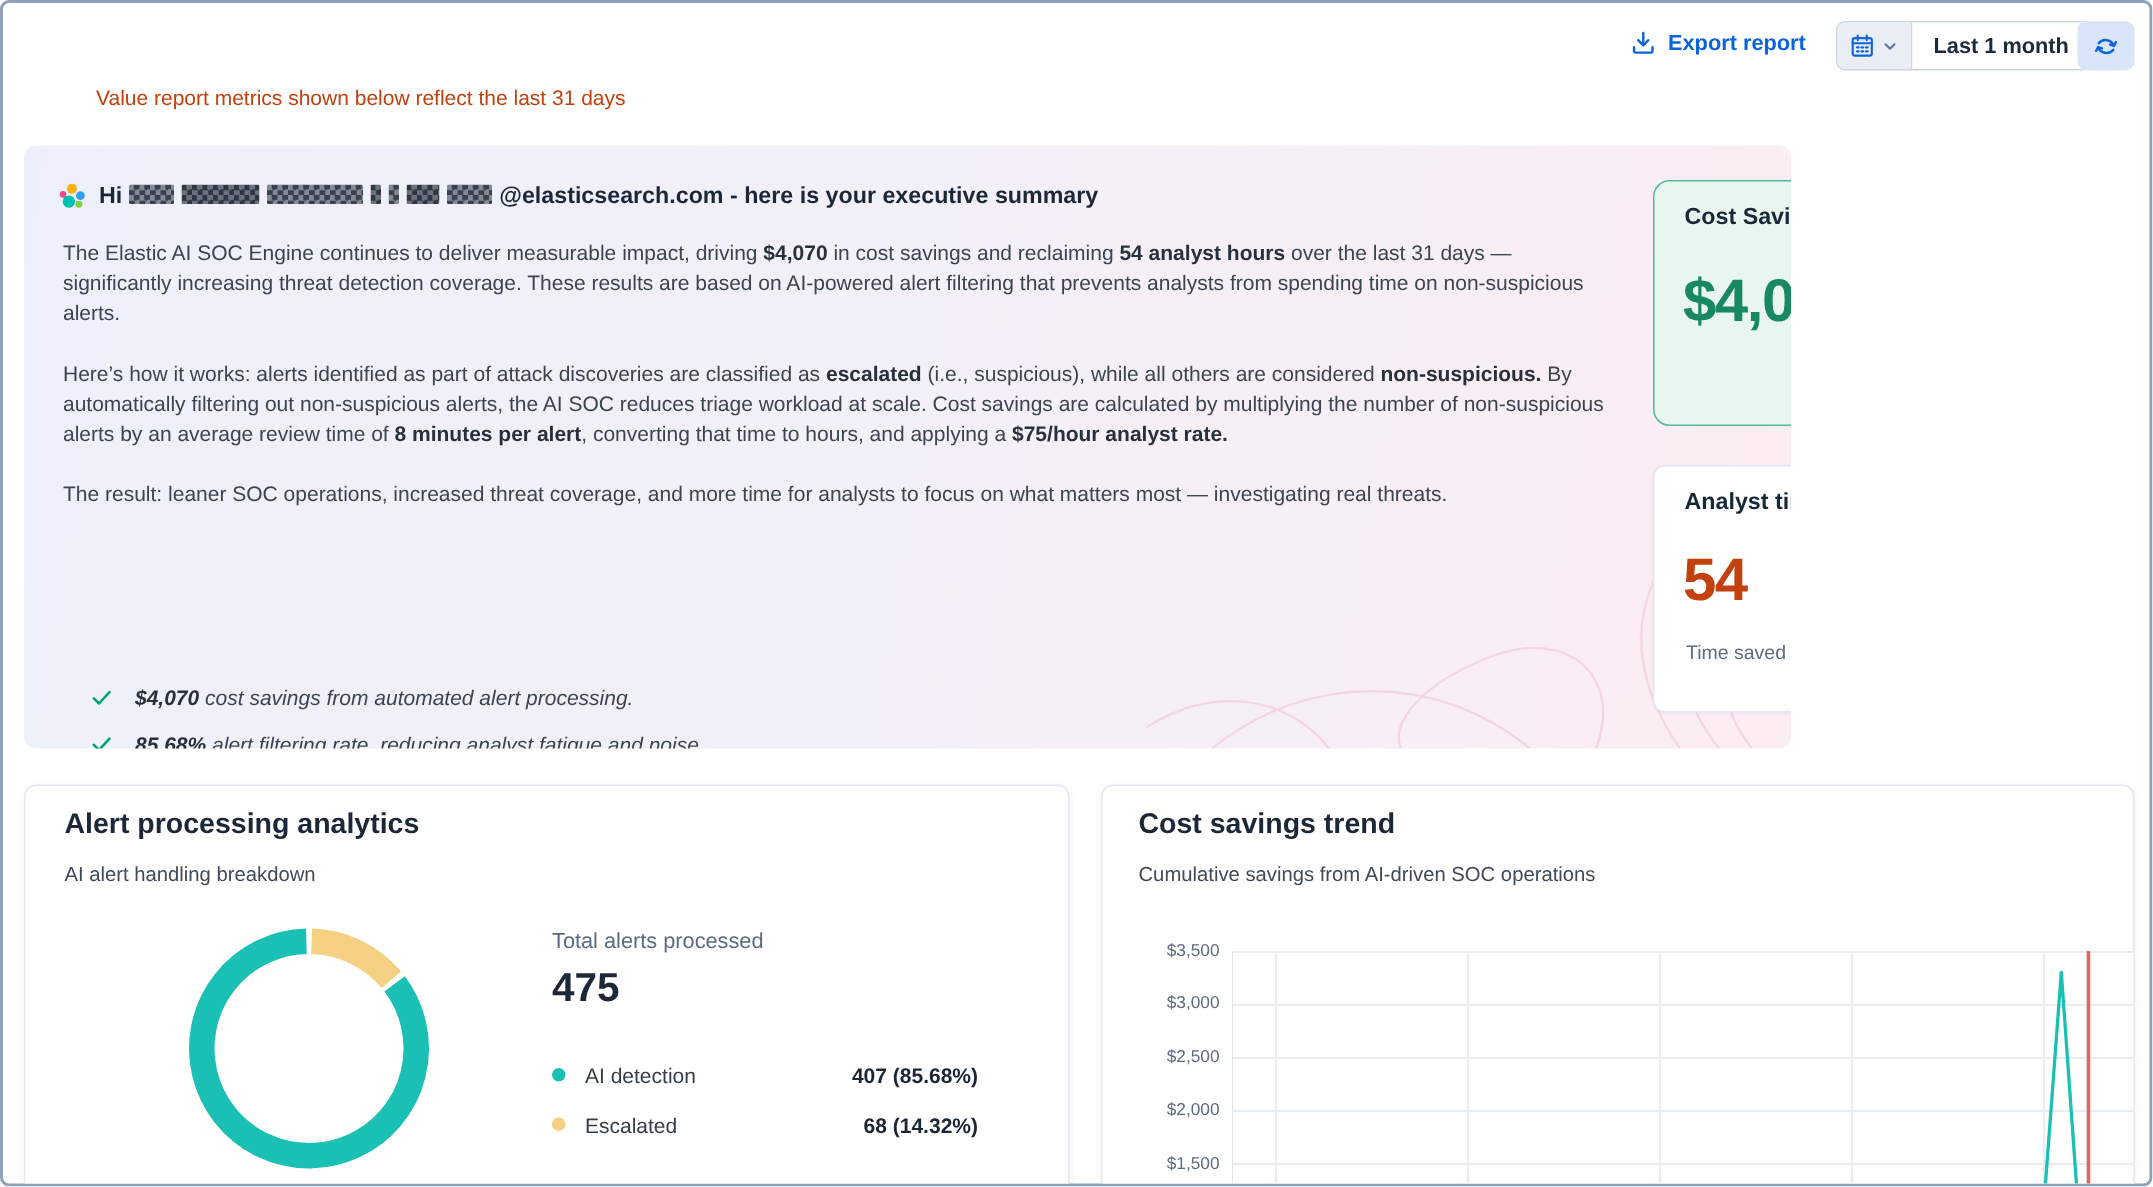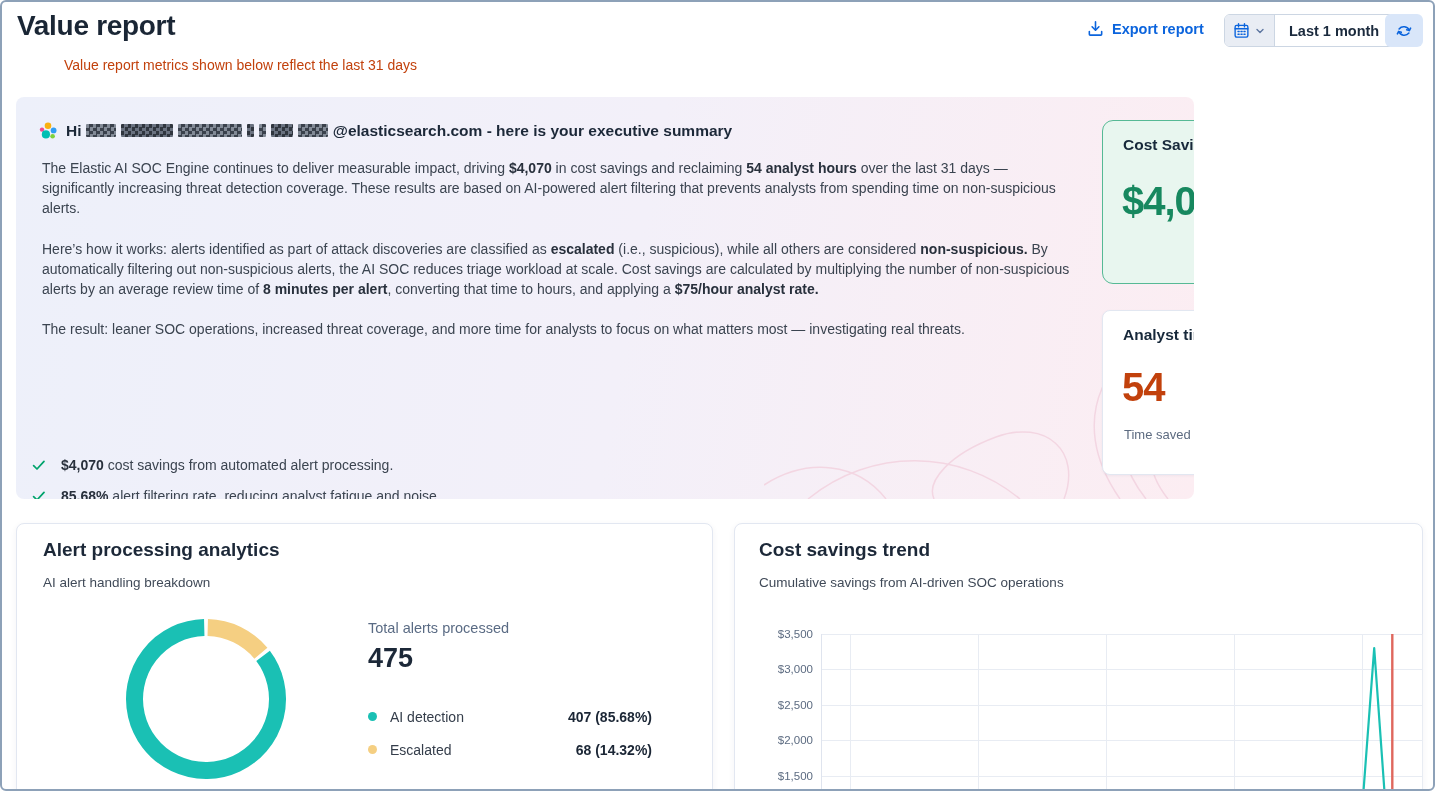--- a/index.html
+++ b/index.html
@@ -19,21 +19,21 @@
   .summary{position:absolute;left:14px;top:95px;width:1178px;height:402px;border-radius:8px;background:linear-gradient(100deg,#edf0fa 0%,#f3f0f9 52%,#fcedf2 100%);overflow:hidden;}
   .watermark{position:absolute;right:0;bottom:0;pointer-events:none;}
   .greeting{position:absolute;left:22px;top:24px;display:flex;align-items:center;gap:8px;}
   .greet-text{font-size:15.5px;font-weight:700;color:#1c2838;}
   .px{display:inline-block;height:13px;vertical-align:-1px;margin-right:5px;border-radius:1px;
       background:repeating-conic-gradient(#3a414c 0% 25%,#828a96 25% 50%) 0 0/7px 7px;}
   .px2{background:repeating-conic-gradient(#6a7280 0% 25%,#30363f 25% 50%) 0 0/7px 7px;}
   .paras{position:absolute;left:26px;top:61px;width:1030px;}
   .paras p{margin:0 0 20px 0;font-size:14px;line-height:20.2px;color:#3b4450;}
   .b{font-weight:700;color:#28303c;}
-  .checklist{position:absolute;left:15px;top:352px;width:1030px;}
+  .checklist{position:absolute;left:44px;top:352px;width:1030px;font-style:italic;}
   .cl-row{display:flex;align-items:center;gap:14px;height:31px;font-size:14px;color:#3b4450;}
   .chk{flex:0 0 auto;}
 
   .card{position:absolute;width:298px;border-radius:8px;box-sizing:border-box;}
   .card-title{position:absolute;left:20px;top:15px;font-size:15.5px;font-weight:700;color:#17283a;}
   .card-ic{position:absolute;right:15px;top:13px;}
   .card-value{position:absolute;left:19px;font-size:40px;font-weight:700;letter-spacing:-1px;}
   .cost{left:1086px;top:23px;height:164px;background:#e8f6ef;border:1px solid #56b995;}
   .cost .card-value{top:58px;color:#17885f;}
   .time{left:1086px;top:213px;height:165px;background:#fff;border:1px solid #e2e7f1;box-shadow:0 1px 3px rgba(40,55,90,.05);}
@@ -62,21 +62,20 @@
 
   .yticks{position:absolute;left:24px;top:102px;width:54px;height:180px;}
   .yticks div{position:absolute;right:0;width:54px;height:16px;line-height:16px;text-align:right;font-size:11.5px;color:#5c6b81;}
   #trend-svg{position:absolute;left:86px;top:110px;}
 </style>
 </head>
 <body>
 
 <div class="window">
 
-  <h1 class="page-title">Value report</h1>
   <div class="page-subtitle">Value report metrics shown below reflect the last 31 days</div>
 
   <div class="export-btn">
     <svg width="17" height="17" viewBox="0 0 16 16" fill="none" stroke="#0b64dd" stroke-width="1.5" stroke-linecap="round" stroke-linejoin="round">
       <path d="M8 1.8v7.4"></path>
         <path d="M4.8 6.4 8 9.6l3.2-3.2"></path>
         <path d="M2.2 10.8v2.6a.8.8 0 0 0 .8.8h10a.8.8 0 0 0 .8-.8v-2.6"></path>
     </svg>
     <span>Export report</span>
   </div>

